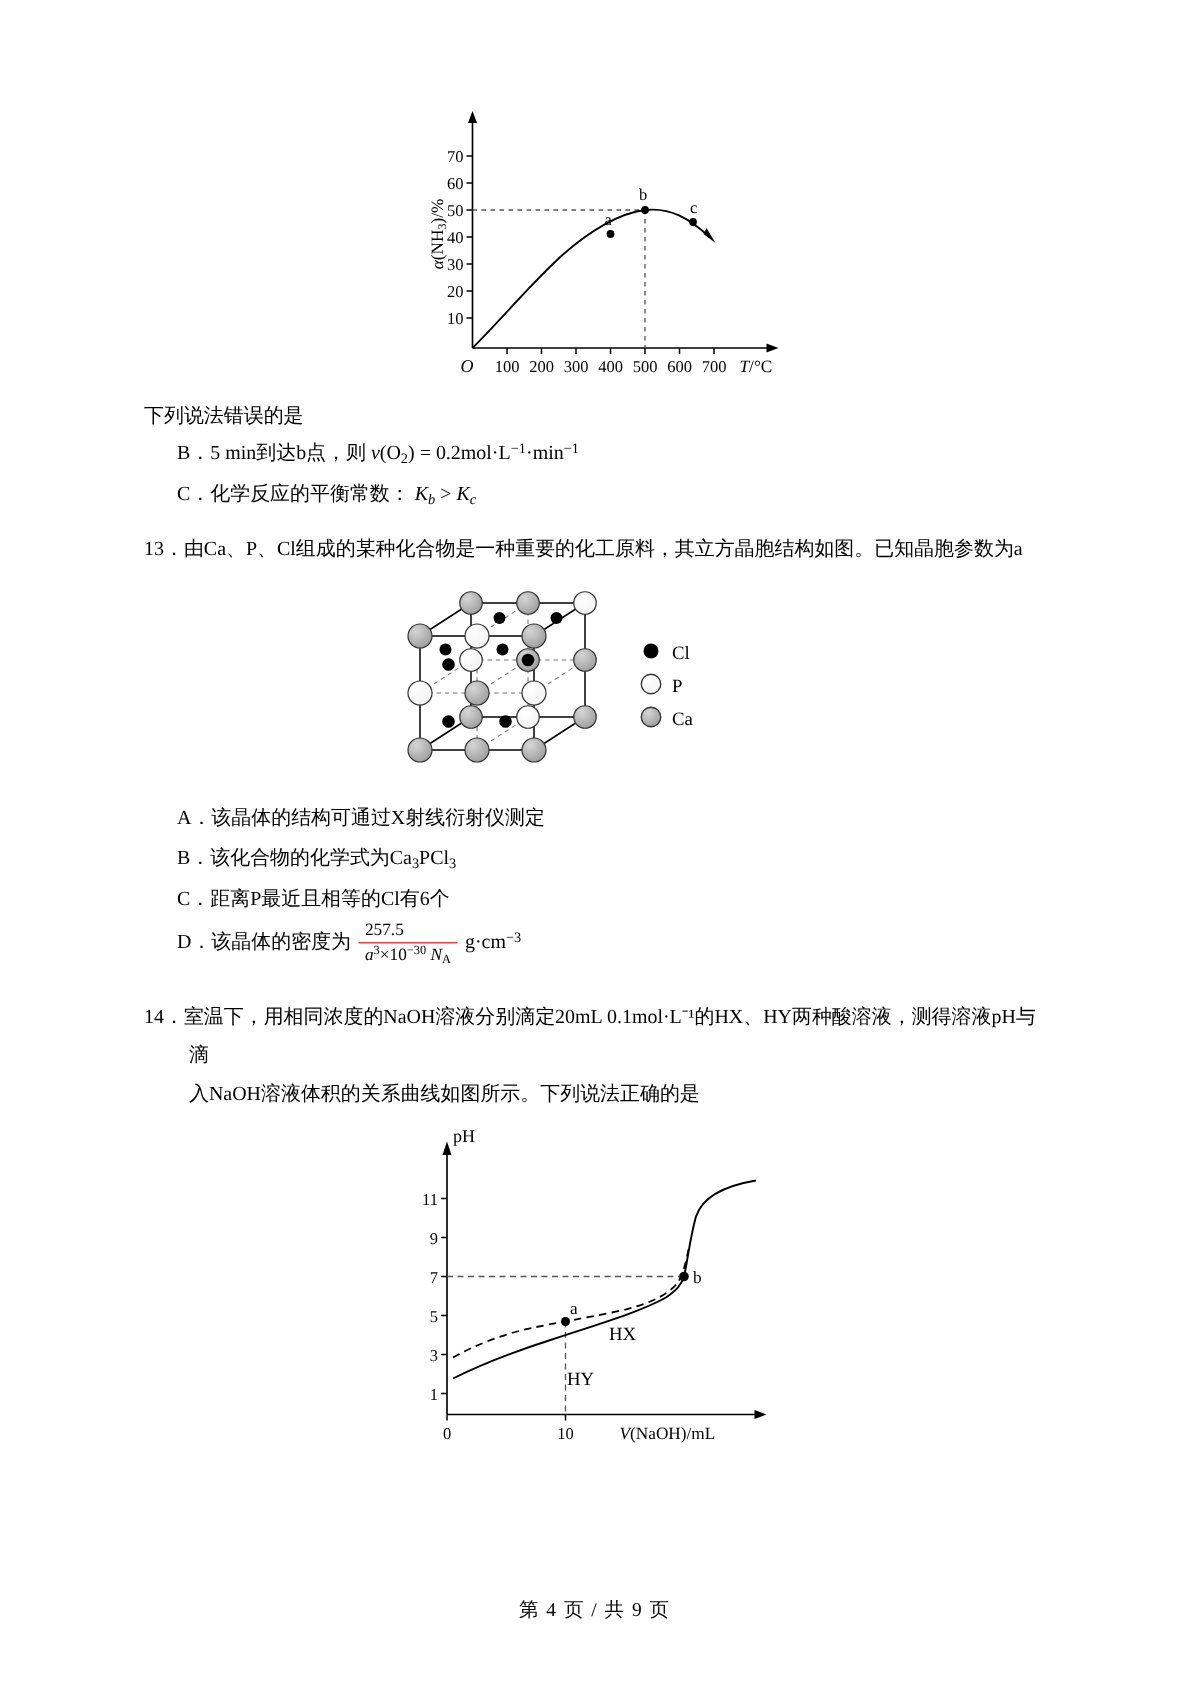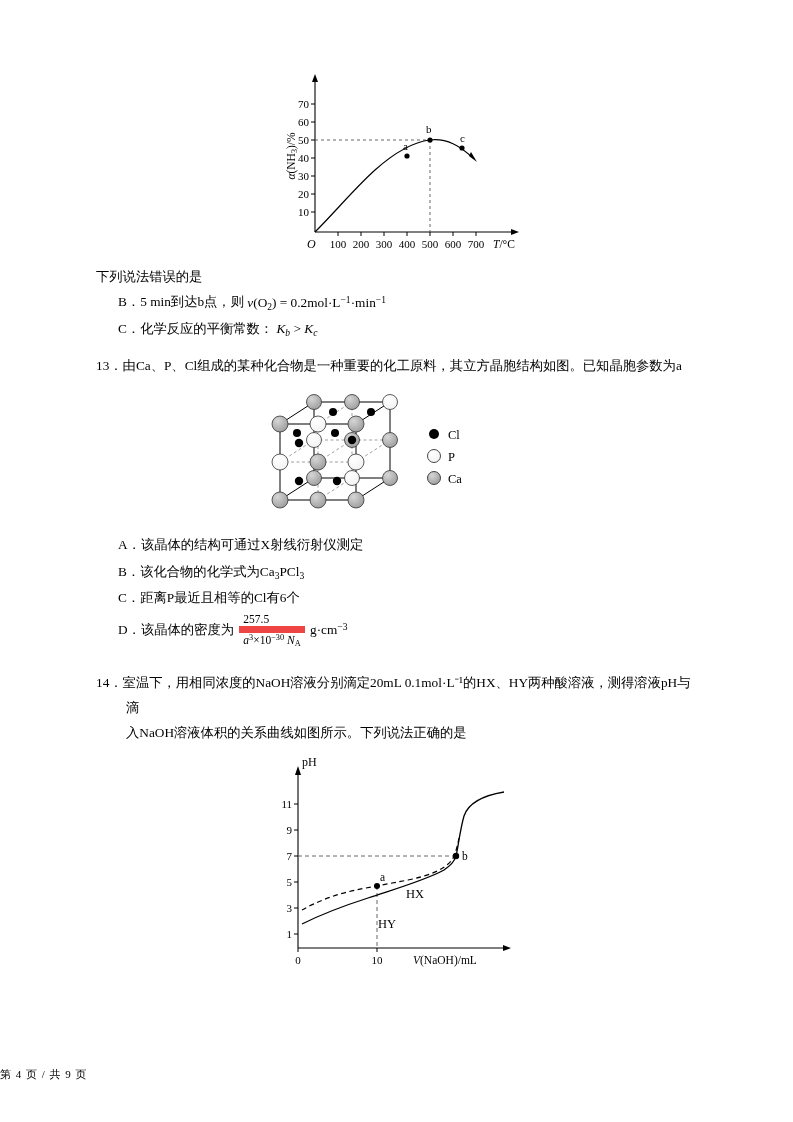--- a/index.html
+++ b/index.html
@@ -52,21 +52,21 @@
   
   .frac {
     display: inline-block;
     vertical-align: middle;
     text-align: left;
     font-size: 11.5px;
     line-height: 1.25;
     margin: 0 2px;
   }
   .frac .num { display: block; padding: 0 4px; }
-  .frac .den { display: block; border-top: 7px solid #ef4444; padding: 0 4px; }
+  .frac .den { display: block; border-top: 1px solid #ef4444; padding: 0 4px; }
 
   
   .fig1 {
     position: relative;
     width: 330px;
     height: 200px;
     margin: 0 auto 4px auto;
     left: 22px;
   }
   .fig1 svg { display: block; }
@@ -87,22 +87,22 @@
     height: 235px;
     margin: 6px auto 0 auto;
     left: 10px;
   }
 
   .footer {
     position: absolute;
     left: 0;
     right: 0;
     bottom: 40px;
-    text-align: left;
-    font-size: 11px;
+    text-align: center;
+    font-size: 13px;
     font-family: "Liberation Serif", serif;
     letter-spacing: 1px;
   }
   .axis-lbl {
     font-size: 11px;
     font-family: "Liberation Serif", serif;
   }
 </style>
 </head>
 <body>

